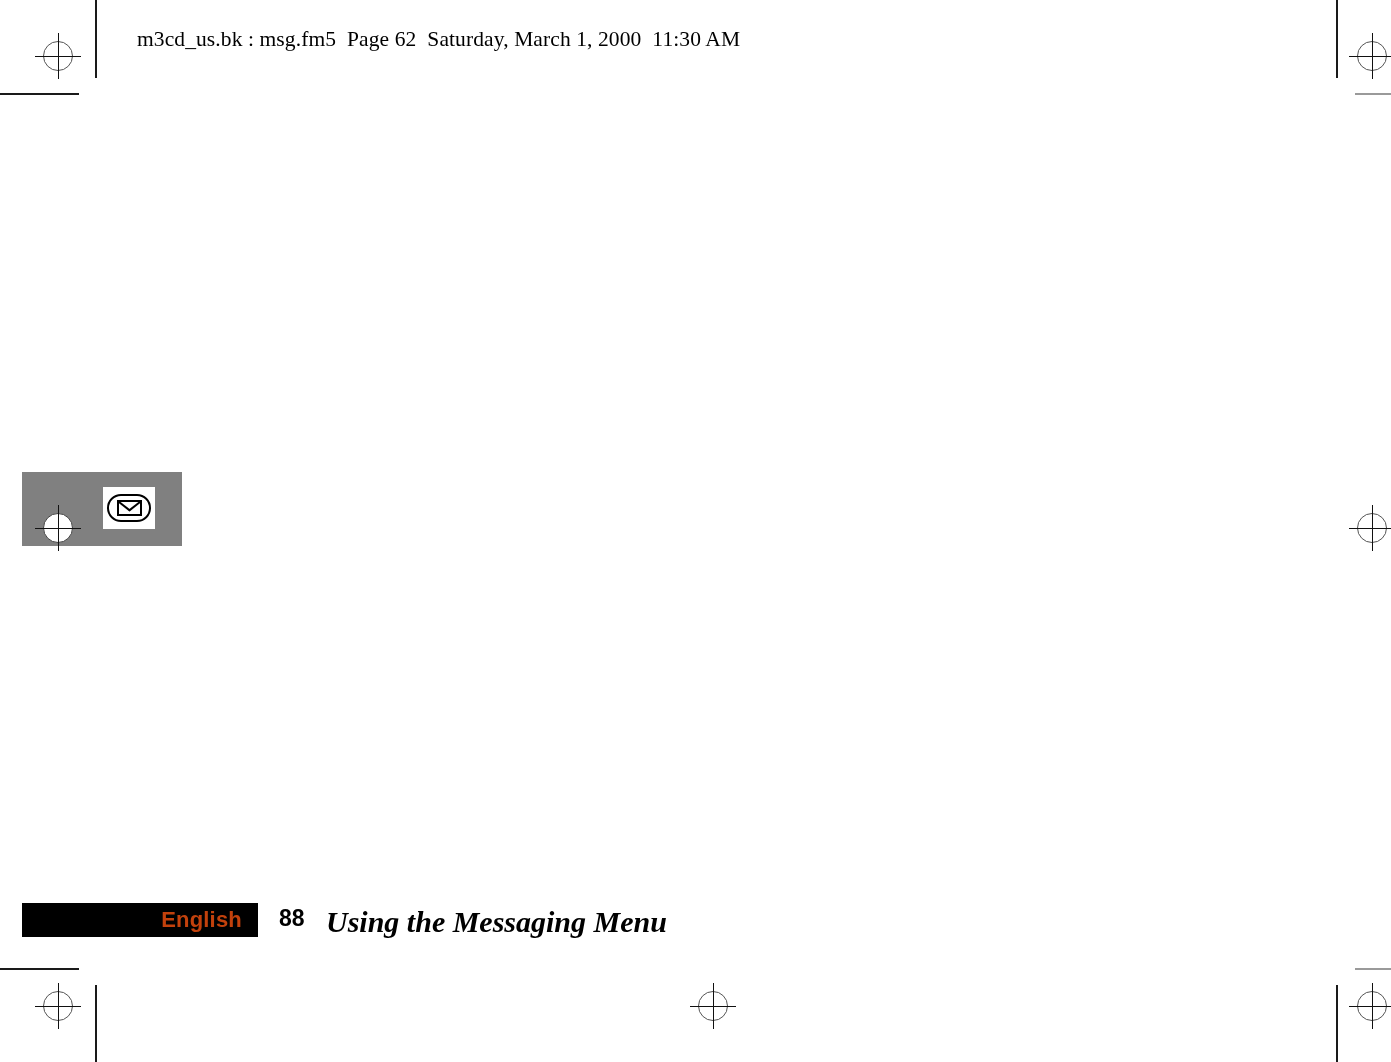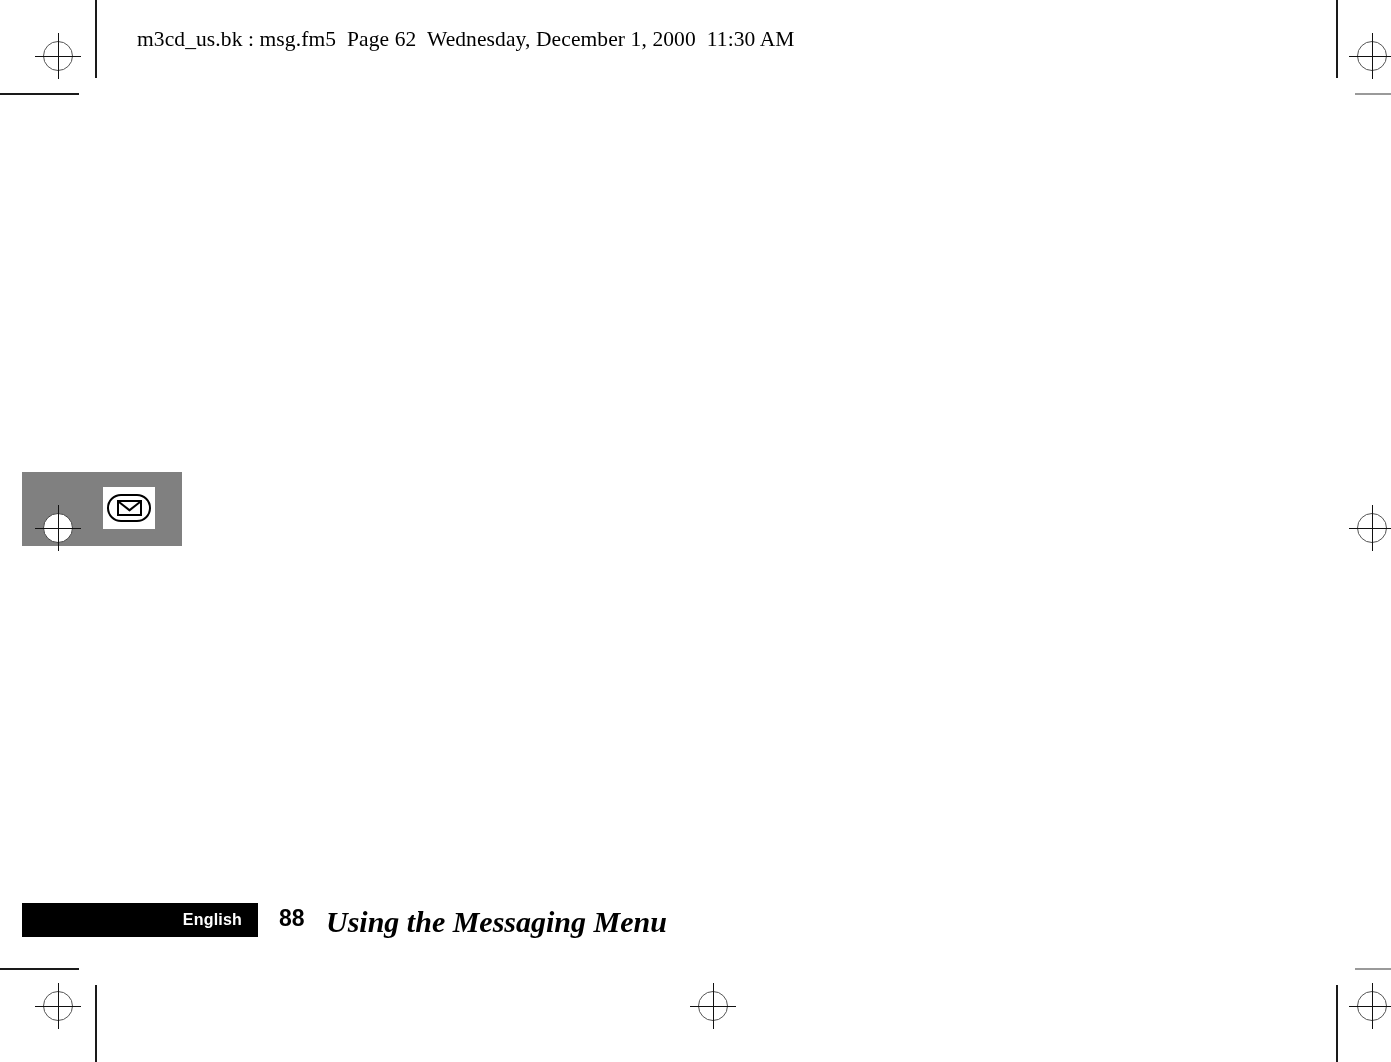--- a/index.html
+++ b/index.html
@@ -131,24 +131,24 @@
   .footer-bar {
     position: absolute;
     background: #000000;
     display: flex;
     align-items: center;
     justify-content: flex-end;
     box-sizing: border-box;
     padding-right: 16px;
   }
   .footer-bar .lang {
-    color: #ffffff;
+    color: #c2410c;
     font-family: "Liberation Sans", "DejaVu Sans", sans-serif;
     font-weight: bold;
-    font-size: 16px;
+    font-size: 22px;
     letter-spacing: 0.2px;
   }
   .footer-page-no {
     position: absolute;
     left: 279px;
     top: 905px;
     font-family: "Liberation Sans", "DejaVu Sans", sans-serif;
     font-weight: bold;
     font-size: 23px;
     color: #000000;
@@ -163,21 +163,21 @@
     font-size: 30px;
     color: #000000;
     white-space: pre;
   }
 </style>
 </head>
 <body>
 
 <div id="page">
 
-  <div class="print-header">m3cd_us.bk : msg.fm5  Page 62  Wednesday, December 1, 2000  11:30 AM</div>
+  <div class="print-header">m3cd_us.bk : msg.fm5  Page 62  Saturday, March 1, 2000  11:30 AM</div>
 
   <div class="trim h" style="left:0px;  top:93px;   width:79px;"></div>
   <div class="trim v" style="left:95px; top:0px;    height:78px;"></div>
 
   <div class="trim h grayish" style="left:1355px; top:93px; width:36px;"></div>
   <div class="trim v" style="left:1336px; top:0px;  height:78px;"></div>
 
   <div class="trim h" style="left:0px;  top:968px;  width:79px;"></div>
   <div class="trim v" style="left:95px; top:985px;  height:77px;"></div>
 

